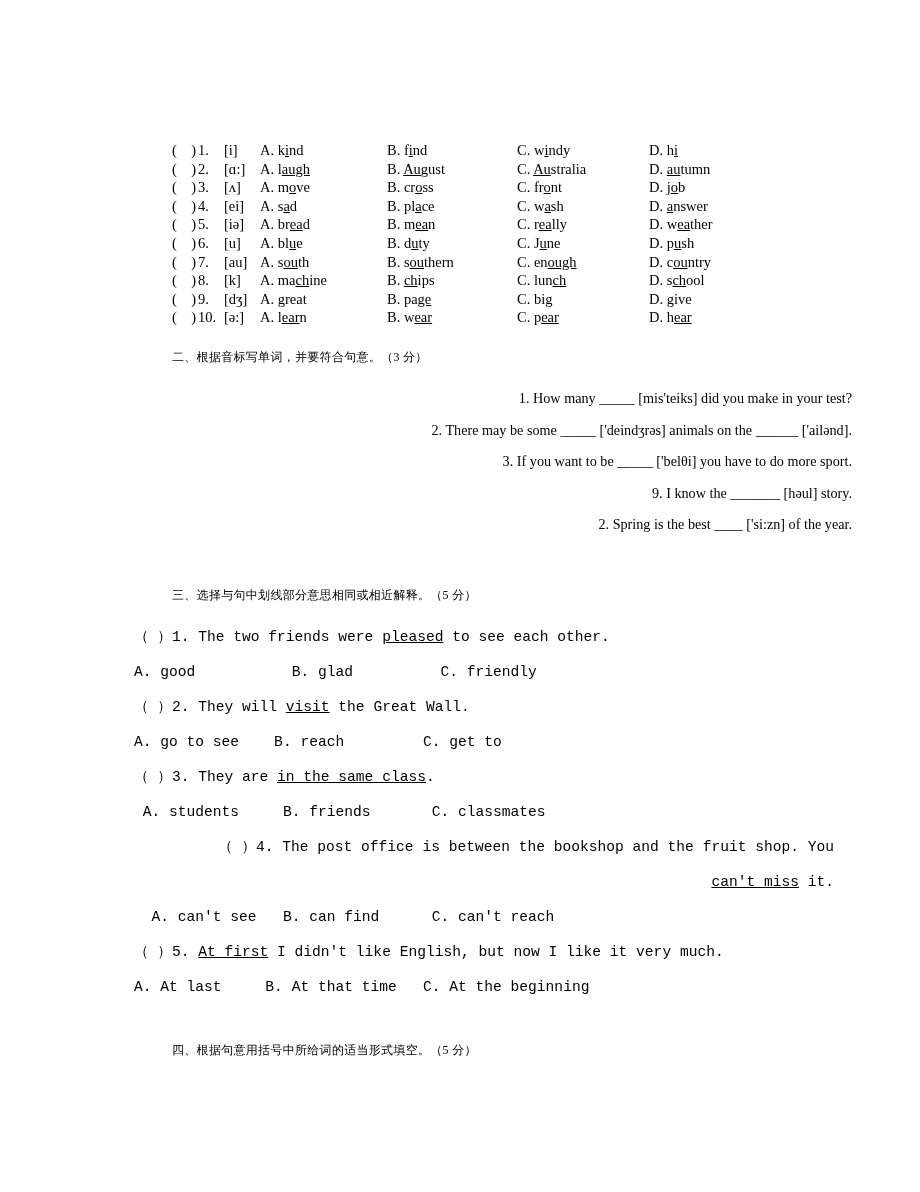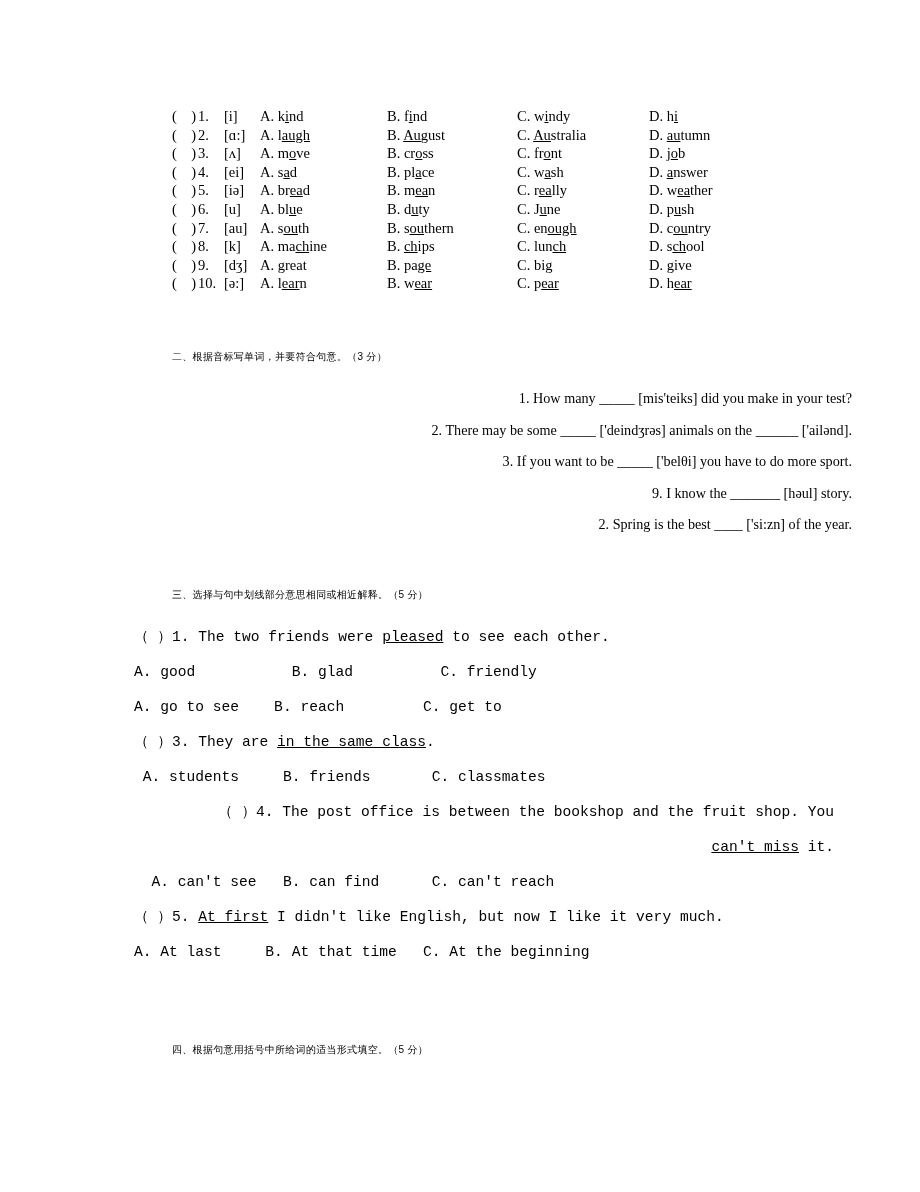--- a/index.html
+++ b/index.html
@@ -35,29 +35,29 @@
     height: 18.6px;
     font-size: 14.5px;
     line-height: 18.6px;
     white-space: pre;
   }
   .c-paren { width: 26px; flex: 0 0 26px; }
   .c-num   { width: 26px; flex: 0 0 26px; }
   .c-sym   { width: 36px; flex: 0 0 36px; }
   .c-a     { width: 127px; flex: 0 0 127px; }
   .c-b     { width: 130px; flex: 0 0 130px; }
-  .c-c     { width: 132px; flex: 0 0 132px; }
+  .c-c     { width: 132px; flex: 0 0 132px; margin-top: 34px; }
   .c-d     { width: 120px; flex: 0 0 120px; }
   .u { text-decoration: underline; text-underline-offset: 1px; }
 
   
   .sec-head {
     position: absolute;
-    font-family: Liberation Sans, sans-serif;
-    font-size: 10px;
+    font-family: Liberation Serif, serif;
+    font-size: 12px;
     line-height: 20px;
     letter-spacing: .3px;
     white-space: pre;
   }
   #head-two  { left: 172px; top: 347px; }
   #head-three{ left: 172px; top: 585px; }
   #head-four { left: 172px; top: 1040px; }
 
   
   #part-two {
@@ -119,20 +119,21 @@
       <div class="q">2. There may be some _____ ['deindʒrəs] animals on the ______ ['ailənd].</div>
       <div class="q">3. If you want to be _____ ['belθi] you have to do more sport.</div>
       <div class="q">9. I know the _______ [həul] story.</div>
       <div class="q">2. Spring is the best ____ ['si:zn] of the year.</div>
     </div>
 
   <div class="sec-head" id="head-three">三、选择与句中划线部分意思相同或相近解释。（5 分）</div>
   <div id="part-three">
       <div class="q">（ ）1. The two friends were <span class="u">pleased</span> to see each other.</div>
       <div class="opts">A. good           B. glad          C. friendly</div>
+      <div class="q">（ ）2. They will <span class="u">visit</span> the Great Wall.</div>
       <div class="opts">A. go to see    B. reach         C. get to</div>
       <div class="q">（ ）3. They are <span class="u">in the same class</span>.</div>
       <div class="opts"> A. students     B. friends       C. classmates</div>
       <div class="q wrap">  （ ）4. The post office is between the bookshop and the fruit shop. You
 <span class="u">can't miss</span> it.</div>
       <div class="opts">  A. can't see   B. can find      C. can't reach</div>
       <div class="q">（ ）5. <span class="u">At first</span> I didn't like English, but now I like it very much.</div>
       <div class="opts">A. At last     B. At that time   C. At the beginning</div>
     </div>
 

